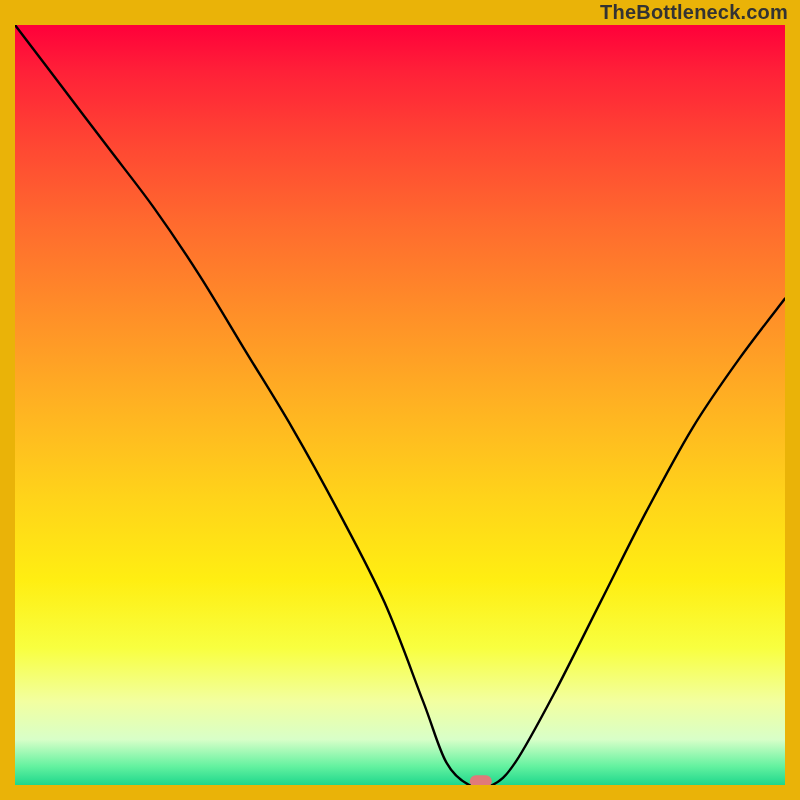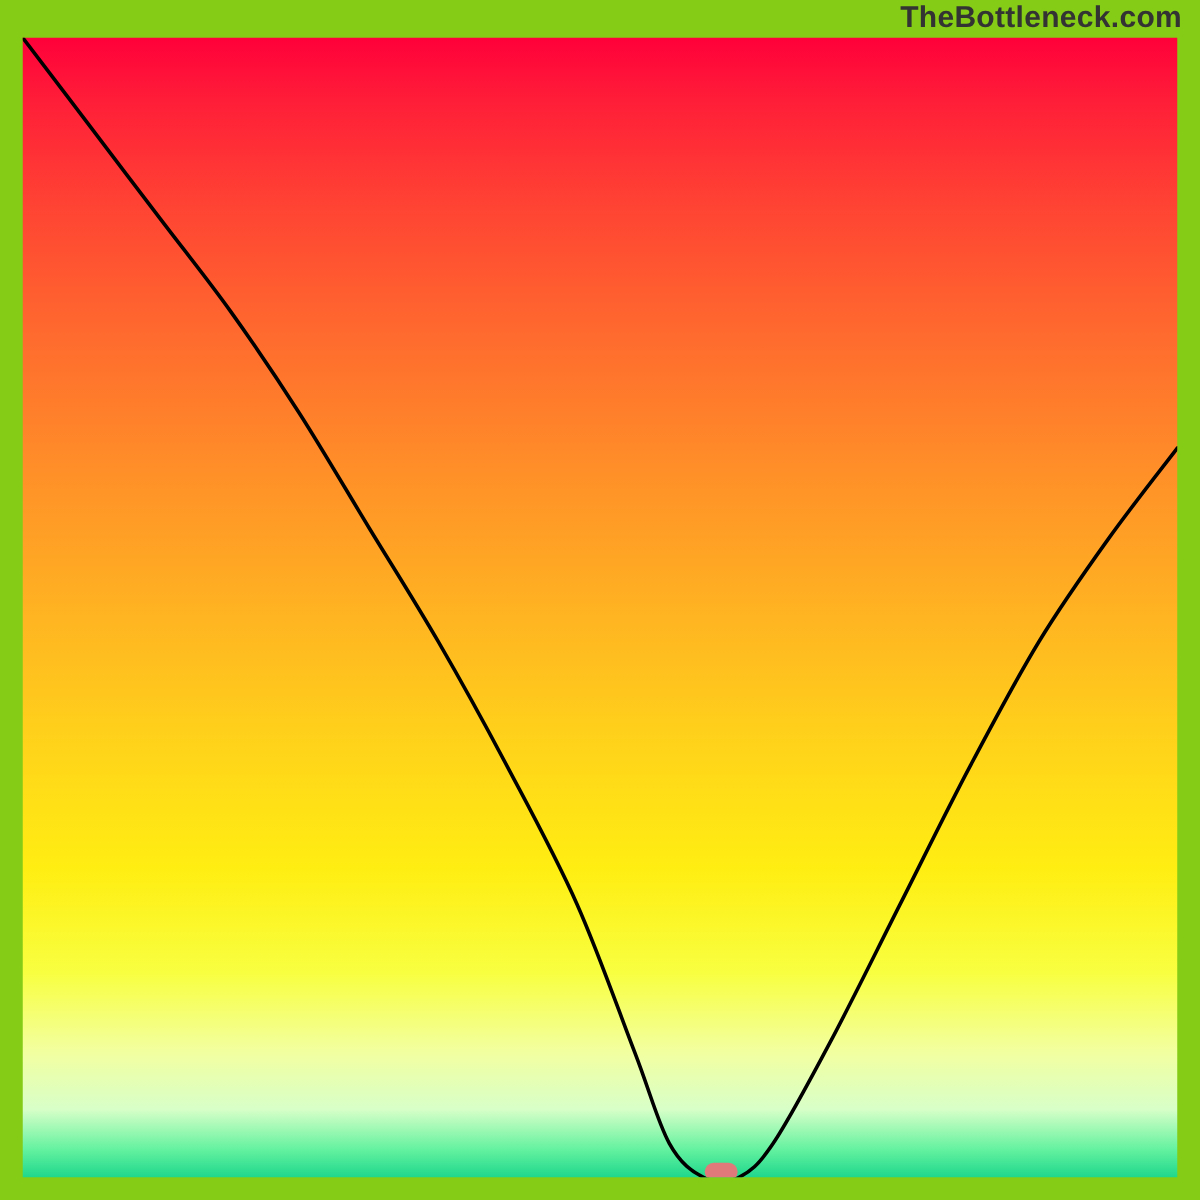--- a/index.html
+++ b/index.html
@@ -9,21 +9,21 @@
     height: 800px;
     background: #000;
     overflow: hidden;
   }
   .frame {
     position: absolute;
     left: 0;
     top: 0;
     width: 800px;
     height: 800px;
-    background: #84cc16;
+    background: #eab308;
   }
   .plot-area {
     position: absolute;
     left: 15px;
     top: 25px;
     width: 770px;
     height: 760px;
     overflow: hidden;
   }
   .gradient-bg {

